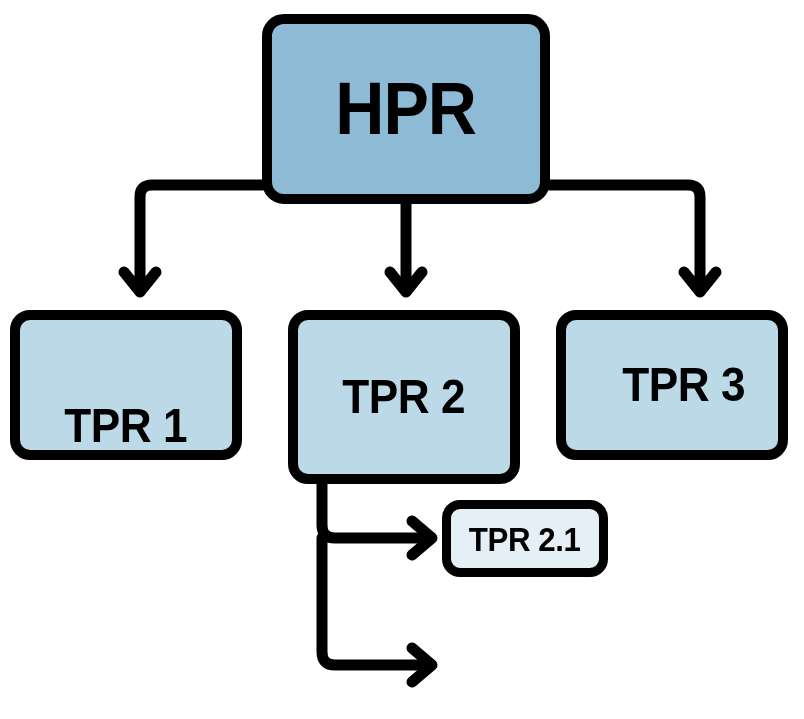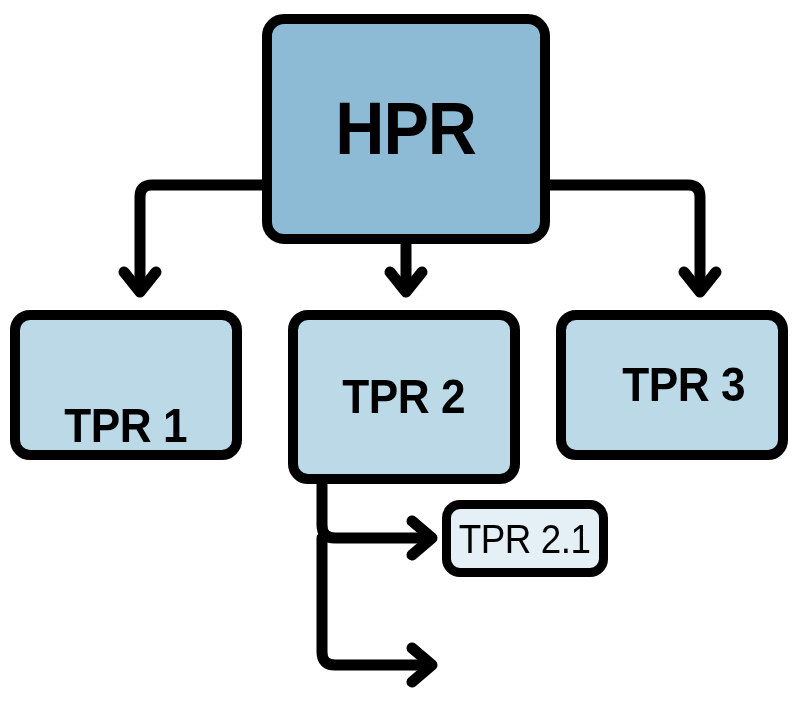--- a/index.html
+++ b/index.html
@@ -50,22 +50,22 @@
   .node-mid {
     border-width: 10px;
     border-radius: 20px;
     font-size: 48px;
     font-weight: bold;
     letter-spacing: -0.5px;
   }
   .node-leaf {
     border-width: 9px;
     border-radius: 18px;
-    font-size: 40px;
-    font-weight: normal;
+    font-size: 34px;
+    font-weight: bold;
     letter-spacing: -0.5px;
   }
   .node-label {
     display: block;
     line-height: 1;
     transform: scaleX(0.92);
   }
 </style>
 </head>
 <body>
@@ -85,21 +85,21 @@
       <path d="M 684 272 L 700 292 L 716 272"></path>
 
       <path d="M 322 460 L 322 525 Q 322 538 335 538 L 425 538"></path>
       <path d="M 412 521 L 432 538 L 412 555"></path>
 
       <path d="M 322 538 L 322 652 Q 322 665 335 665 L 425 665"></path>
       <path d="M 412 648 L 432 665 L 412 682"></path>
     </g>
   </svg>
 
-  <div class="node node-root" style="left:262px; top:14px; width:288px; height:230px; background:#8DBBD6;">
+  <div class="node node-root" style="left:262px; top:14px; width:288px; height:190px; background:#8DBBD6;">
     <span class="node-label">HPR</span>
   </div>
 
   <div class="node node-mid" style="left:10px; top:310px; width:232px; height:150px; background:#BCD9E8;align-items:flex-end;">
     <span class="node-label">TPR 1</span>
   </div>
 
   <div class="node node-mid" style="left:288px; top:310px; width:232px; height:174px; background:#BCD9E8;">
     <span class="node-label">TPR 2</span>
   </div>

